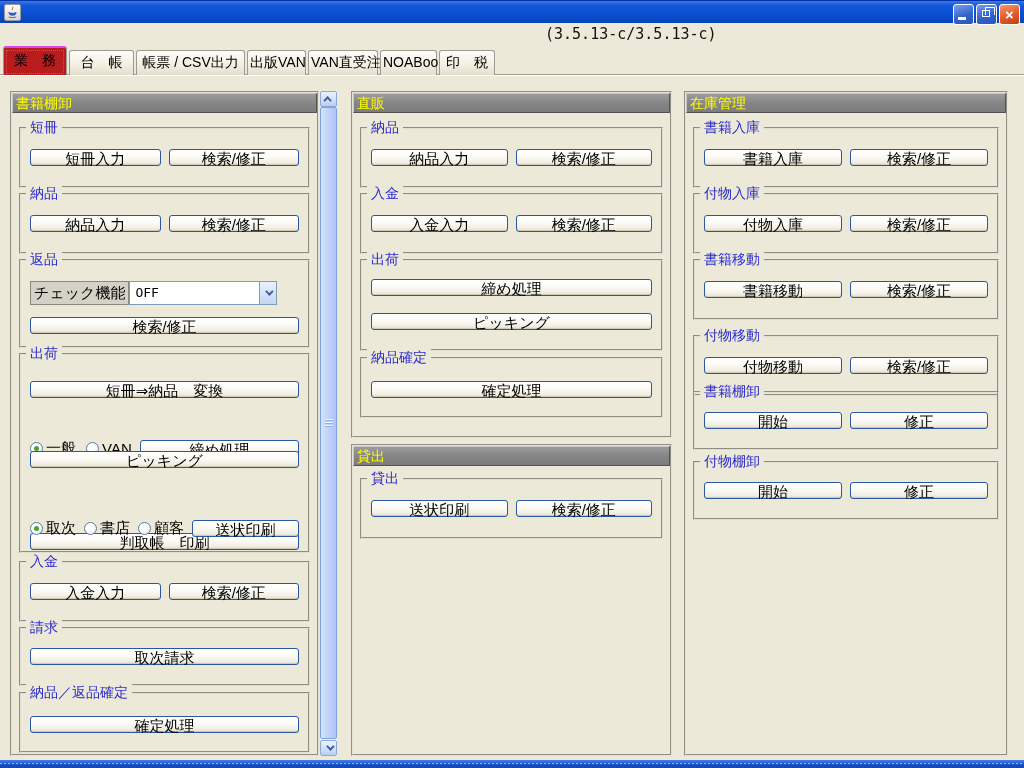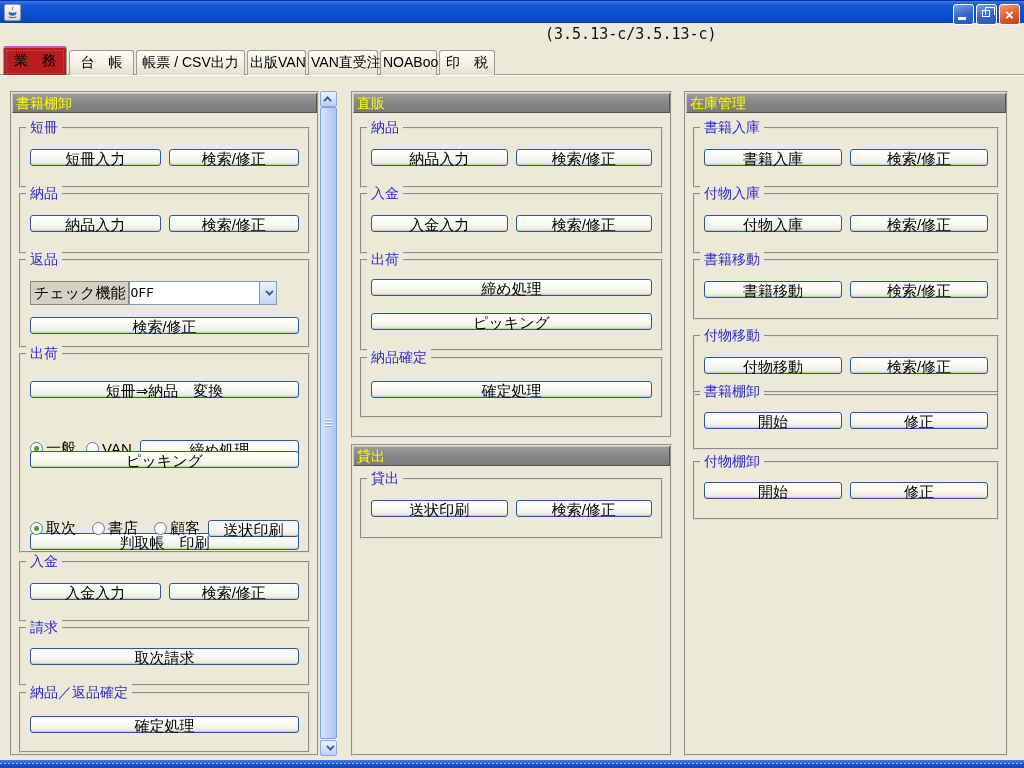--- a/index.html
+++ b/index.html
@@ -106,21 +106,21 @@
   .chk-label{
     height:24px; background:#D4D1C6; border:1px solid #8A887C;
     font-size:15px; line-height:22px; padding:0 3px; white-space:nowrap;
   }
   .combo{
     display:flex; width:148px; height:24px; background:#fff;
     border:1px solid #7F9DB9; align-items:stretch;
   }
   .combo .val{
     flex:1; font-family:"DejaVu Sans Mono","Liberation Mono",monospace;
-    font-size:13px; line-height:22px; 
+    font-size:13px; line-height:22px; padding-left:5px;
   }
   .combo .dd{
     width:17px; border-left:1px solid #7F9DB9;
     background:linear-gradient(180deg,#E9F1FC 0%,#C4D6F2 100%);
     display:flex; align-items:center; justify-content:center;
   }
   .chev{ width:6px; height:6px; border-right:2px solid #3A5E9C; border-bottom:2px solid #3A5E9C; }
   .chev.down{ transform:rotate(45deg) translateY(-2px); }
   .chev.up{ transform:rotate(-135deg) translateY(-2px); }
 
@@ -244,21 +244,21 @@
         </div>
         <button class="xp" style="width:172px;">締め処理</button>
       </div>
       <div class="row" style="top:96px;">
         <button class="xp wide">ピッキング</button>
       </div>
       <div class="row" style="top:130px;margin-top:48px;">
         <button class="xp wide">判取帳　印刷</button>
       </div>
       <div class="row" style="top:164px; justify-content:space-between;">
-        <div class="radios" style="gap:16px;">
+        <div class="radios" style="gap:8px;">
           <label class="radio-item">
             <span class="radio sel"></span>
             <span>取次</span>
           </label>
           <label class="radio-item">
             <span class="radio"></span>
             <span>書店</span>
           </label>
           <label class="radio-item">
             <span class="radio"></span>

